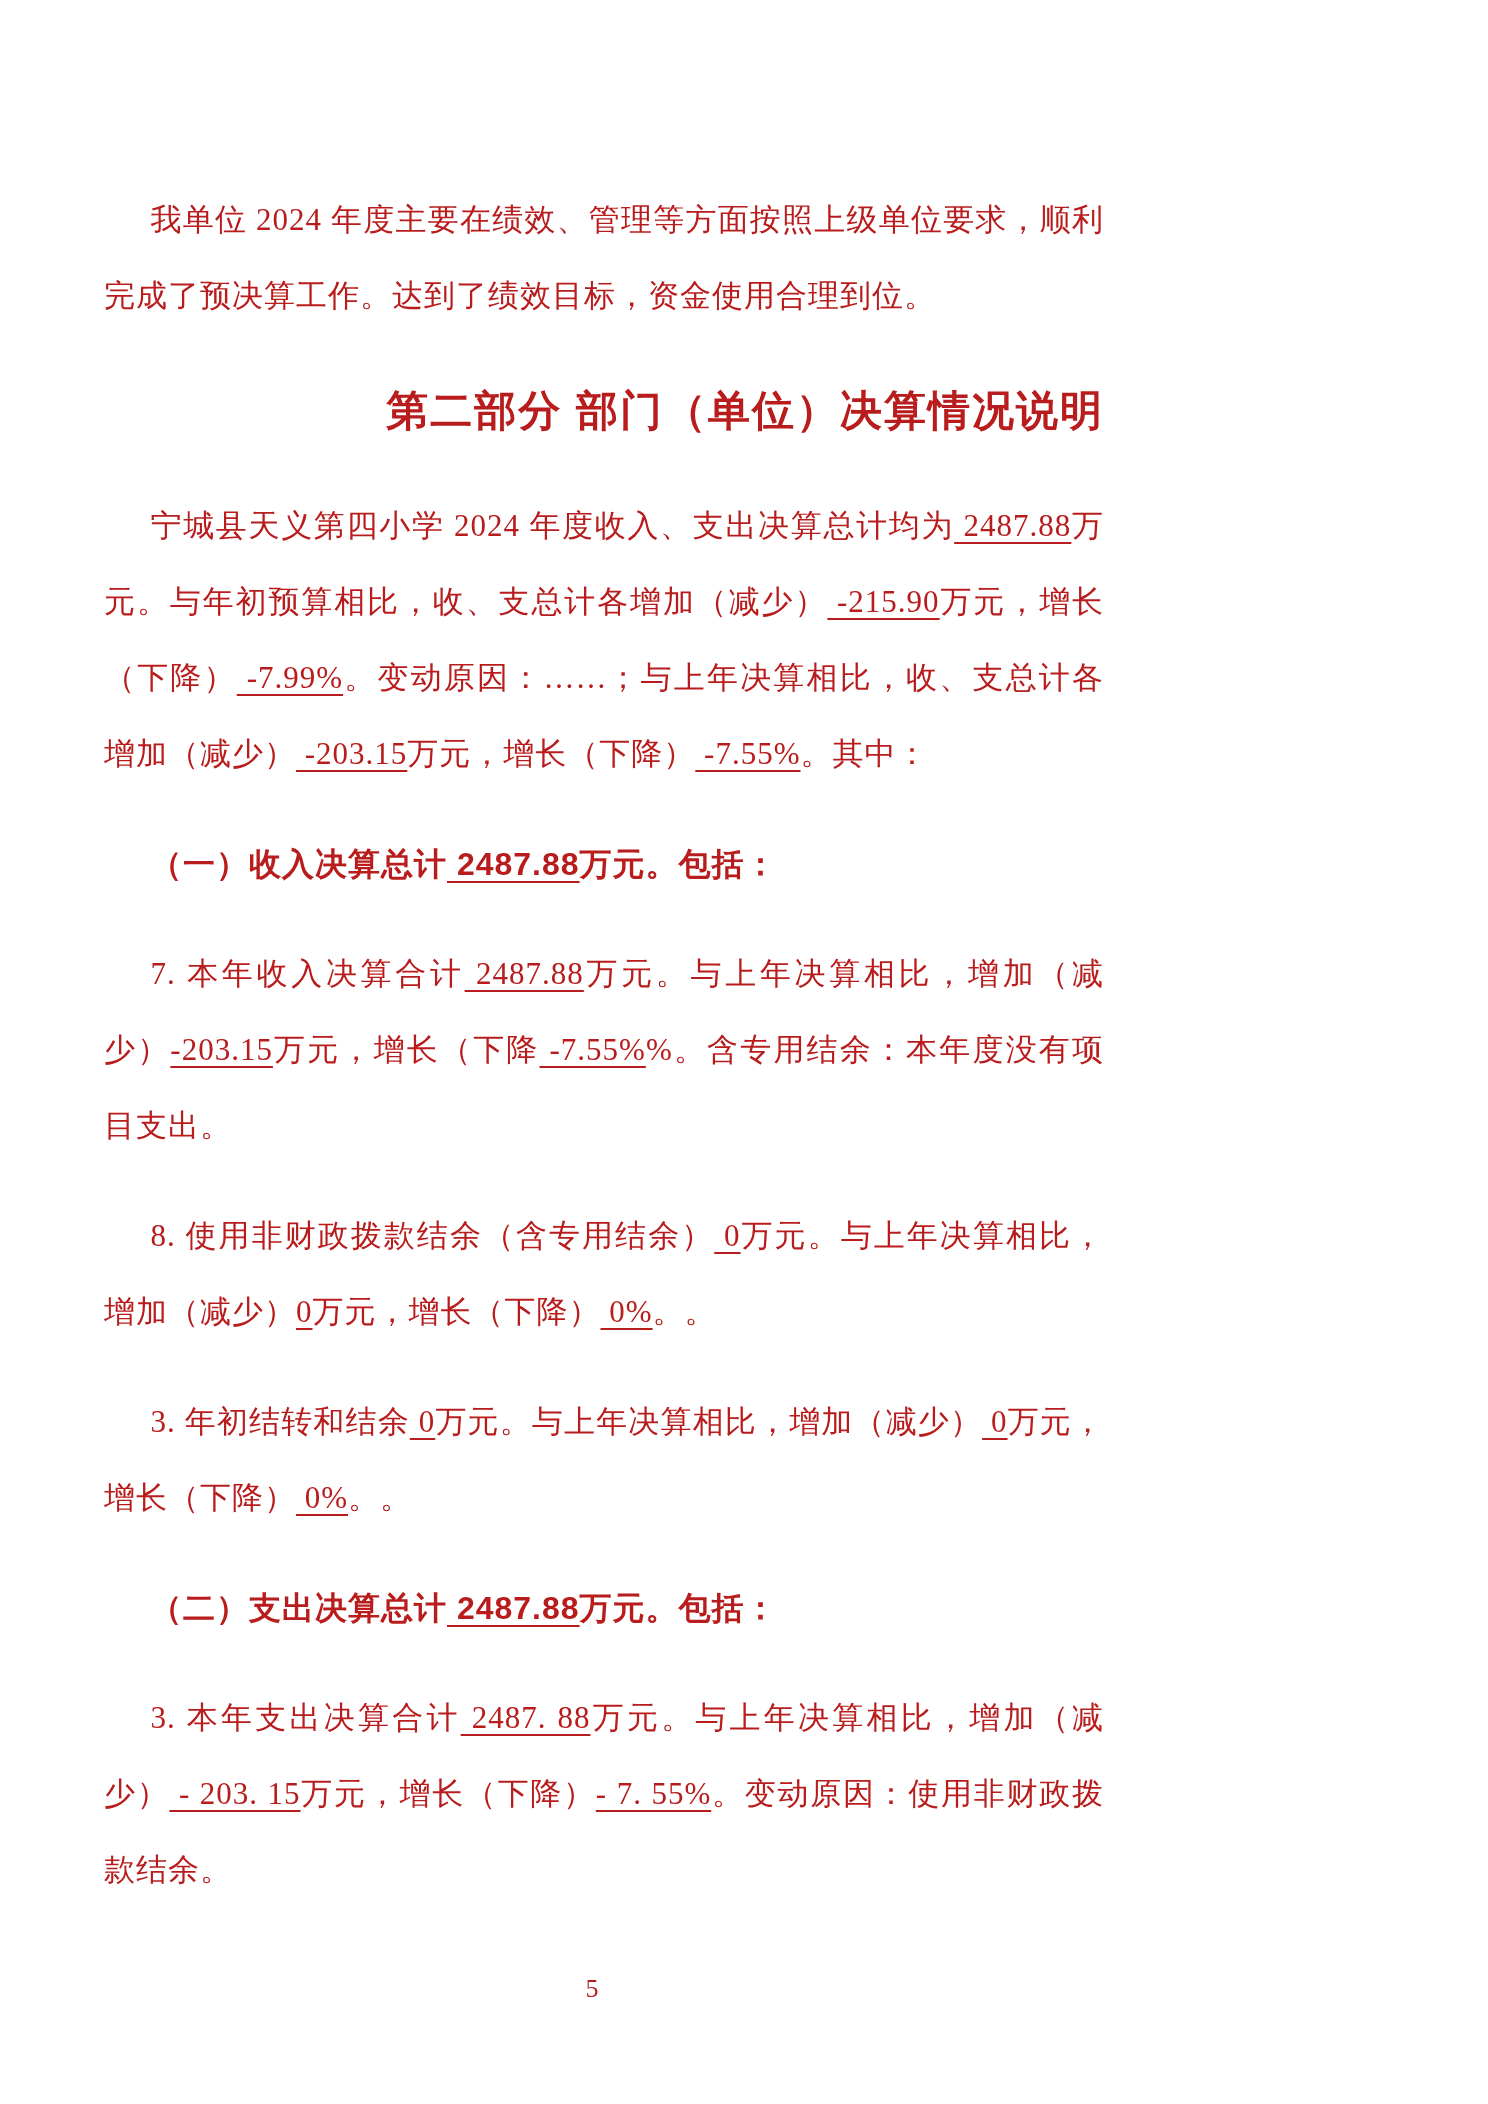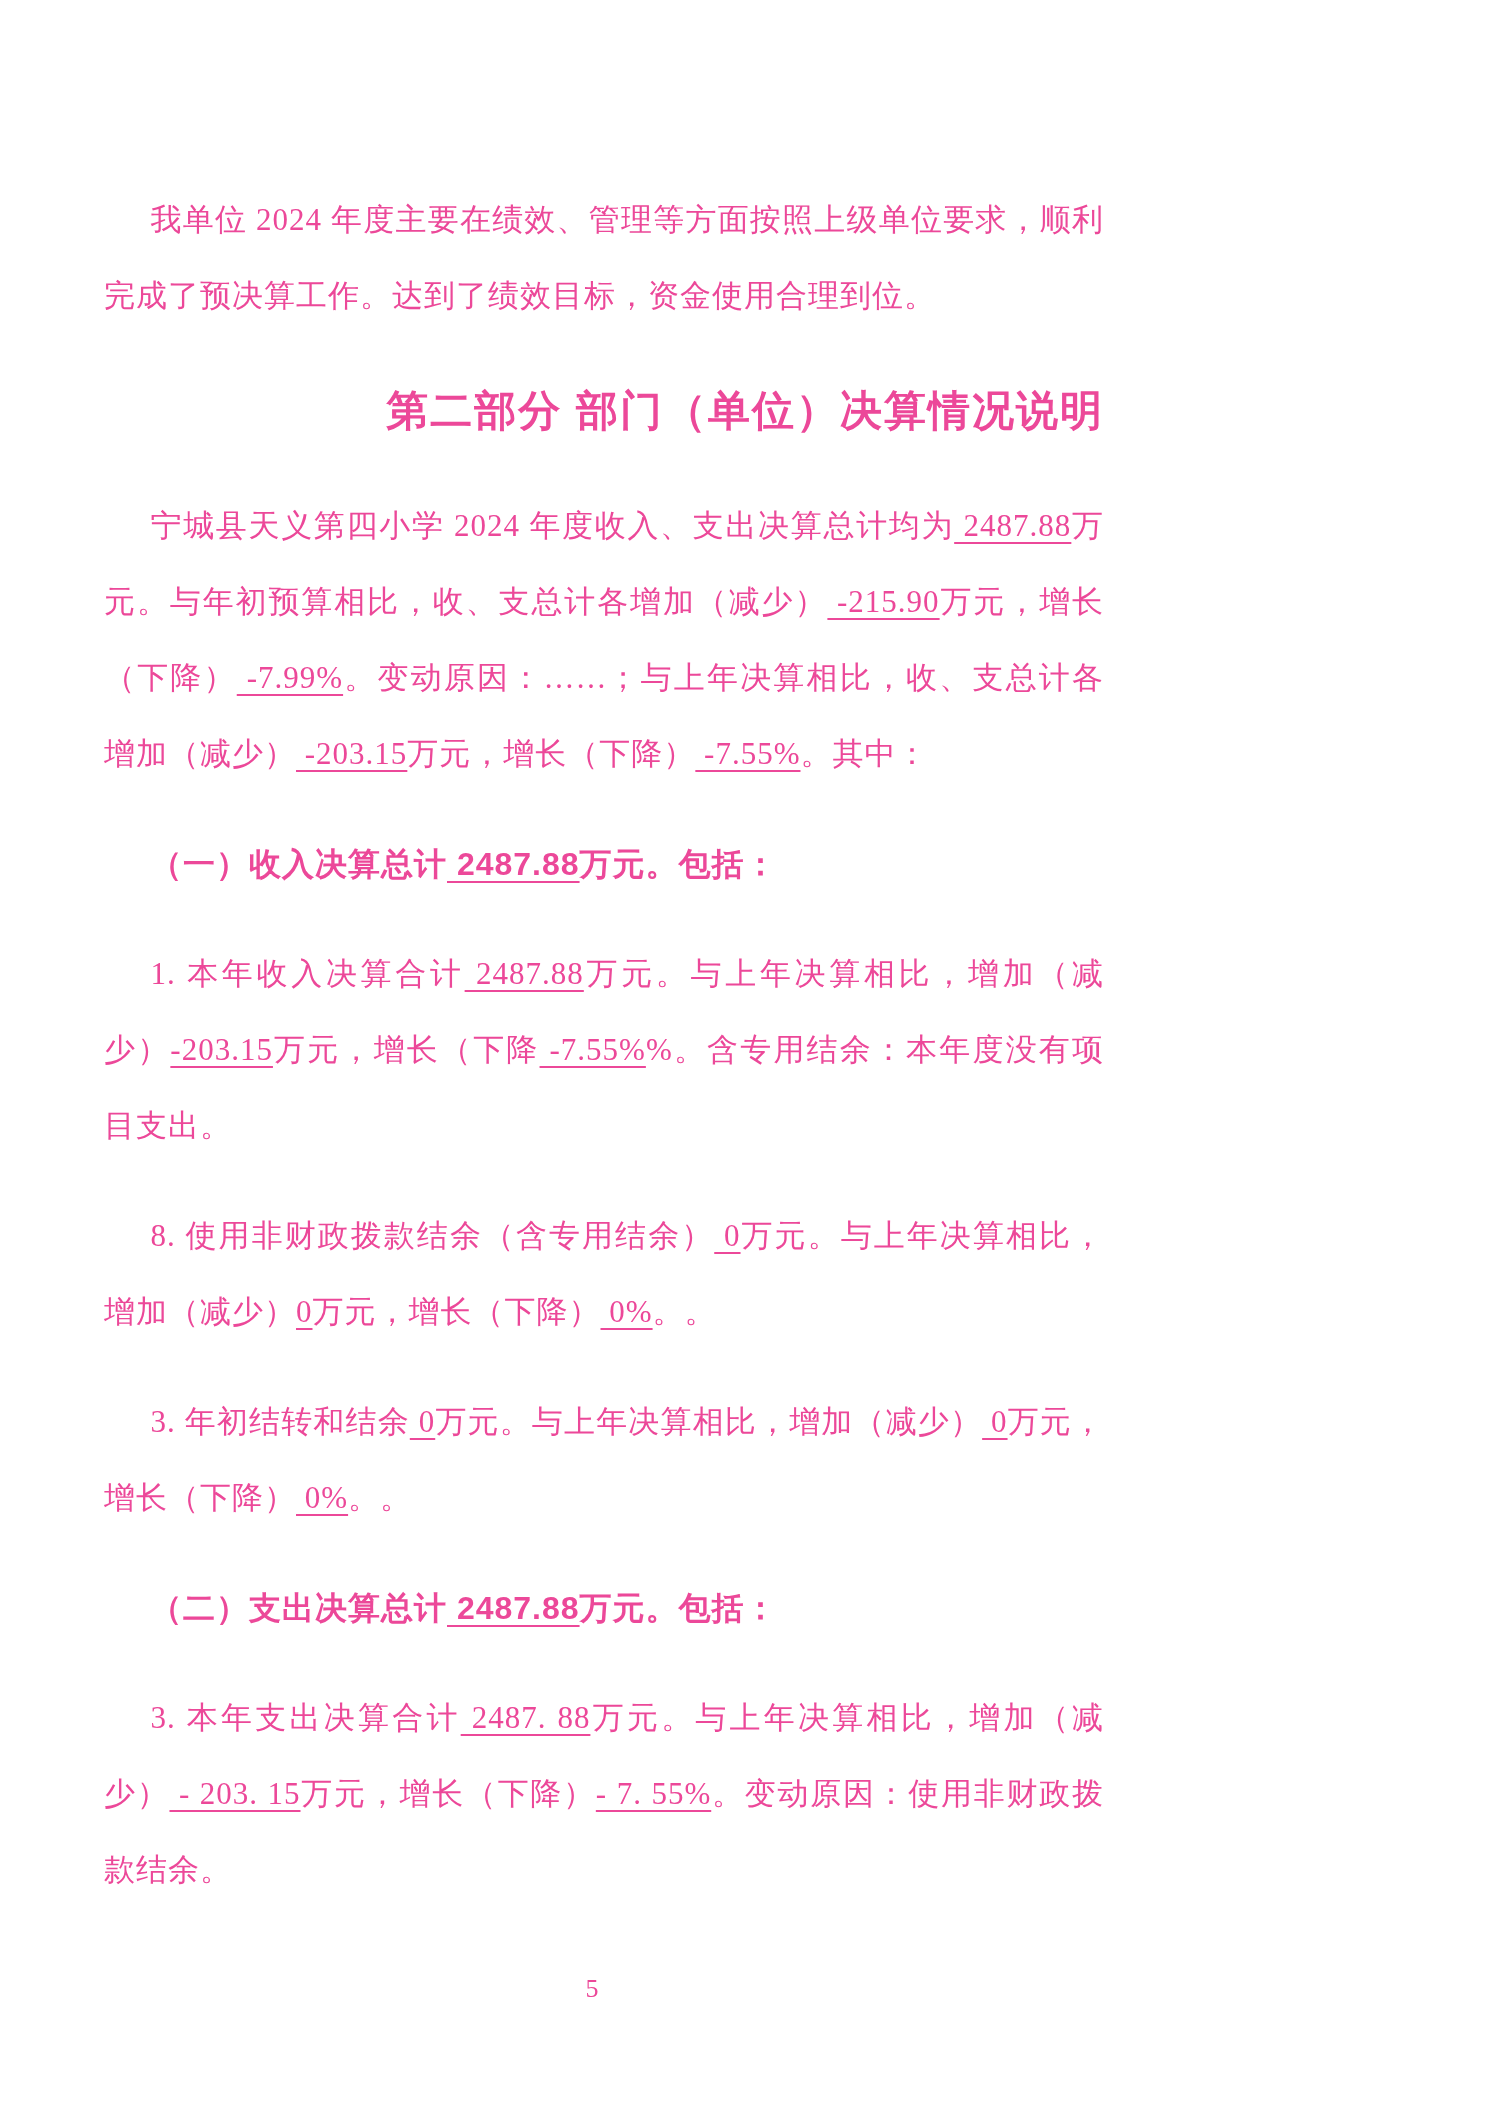--- a/index.html
+++ b/index.html
@@ -1,21 +1,21 @@
 <!DOCTYPE html>
 <html lang="zh"><head>
 <meta charset="utf-8">
 <style>
   html, body { margin: 0; padding: 0; background: #ffffff; }
   .page {
     position: relative;
     width: 1184px;
     height: 2104px;
     background: #ffffff;
-    color: #ec4899;
+    color: #b91c1c;
     font-family: "Liberation Serif", serif;
     overflow: hidden;
   }
   .content {
     padding: 182px 80px 0 104px;
   }
   .content > * { margin: 0; }
   .content > * + * { margin-top: 34px; }
   .body {
     font-size: 31px;
@@ -66,21 +66,21 @@
 
     <p class="body">我单位 2024 年度主要在绩效、管理等方面按照上级单位要求，顺利完成了预决算工作。达到了绩效目标，资金使用合理到位。</p>
 
     <h1 class="part-title">第二部分 部门（单位）决算情况说明</h1>
 
 
     <p class="body"><span>宁城县天义第四小学 2024 年度收入、支出决算总计均为</span><span class="u"> 2487.88</span><span>万元。与年初预算相比，收、支总计各增加（减少）</span><span class="u"> -215.90</span><span>万元，增长（下降）</span><span class="u"> -7.99%</span><span>。变动原因：……；与上年决算相比，收、支总计各增加（减少）</span><span class="u"> -203.15</span><span>万元，增长（下降）</span><span class="u"> -7.55%</span><span>。其中：</span></p>
 
     <h3 class="h-sub"><span>（一）收入决算总计</span><span class="u"> 2487.88</span><span>万元。包括：</span></h3>
 
-    <p class="body"><span>1. 本年收入决算合计</span><span class="u"> 2487.88</span><span>万元。与上年决算相比，增加（减少）</span><span class="u">-203.15</span><span>万元，增长（下降</span><span class="u"> -7.55%</span><span>%。含专用结余：本年度没有项目支出。</span></p>
+    <p class="body"><span>7. 本年收入决算合计</span><span class="u"> 2487.88</span><span>万元。与上年决算相比，增加（减少）</span><span class="u">-203.15</span><span>万元，增长（下降</span><span class="u"> -7.55%</span><span>%。含专用结余：本年度没有项目支出。</span></p>
 
     <p class="body"><span>8. 使用非财政拨款结余（含专用结余）</span><span class="u"> 0</span><span>万元。与上年决算相比，增加（减少）</span><span class="u">0</span><span>万元，增长（下降）</span><span class="u"> 0%</span><span>。。</span></p>
 
     <p class="body"><span>3. 年初结转和结余</span><span class="u"> 0</span><span>万元。与上年决算相比，增加（减少）</span><span class="u"> 0</span><span>万元，增长（下降）</span><span class="u"> 0%</span><span>。。</span></p>
 
     <h3 class="h-sub"><span>（二）支出决算总计</span><span class="u"> 2487.88</span><span>万元。包括：</span></h3>
 
     <p class="body"><span>3. 本年支出决算合计</span><span class="u"> 2487. 88</span><span>万元。与上年决算相比，增加（减少）</span><span class="u"> - 203. 15</span><span>万元，增长（下降）</span><span class="u">- 7. 55%</span><span>。变动原因：使用非财政拨款结余。</span></p>
 
   </div>

